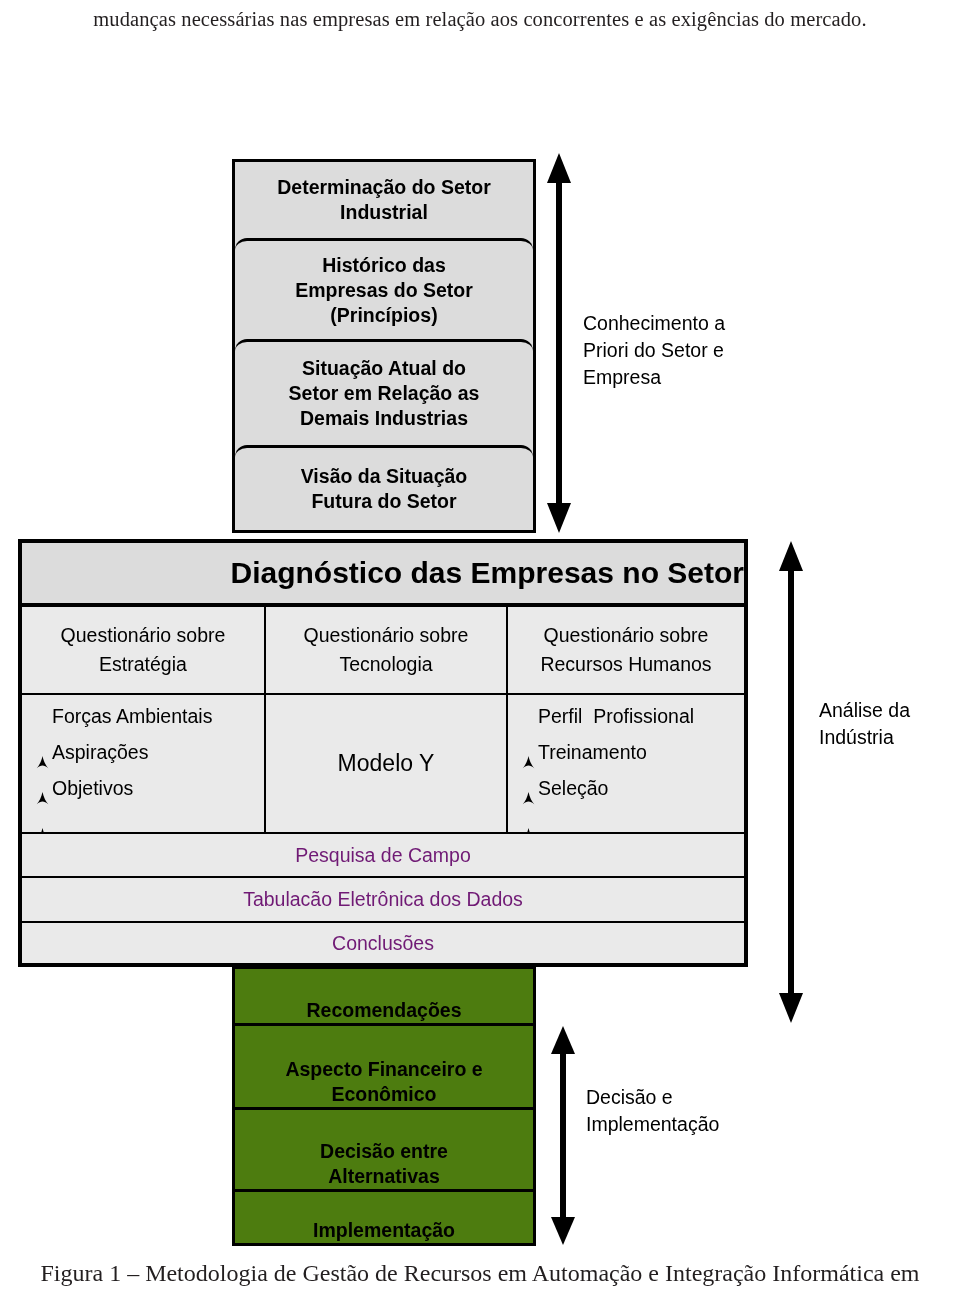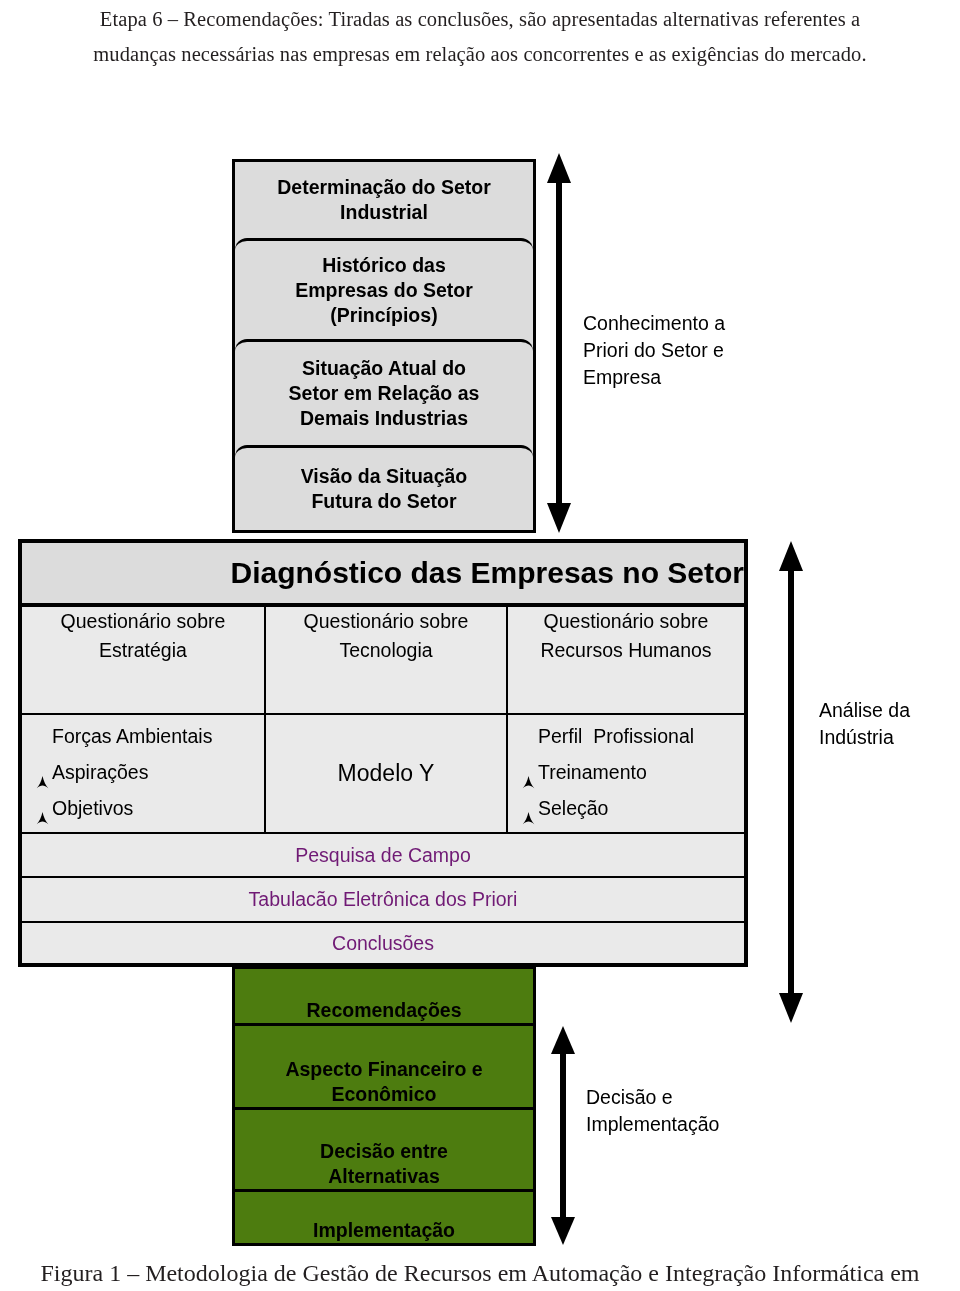--- a/index.html
+++ b/index.html
@@ -96,25 +96,25 @@
   }
   .col {
     flex: 1 1 0;
     box-sizing: border-box;
     display: flex;
     flex-direction: column;
     background: #eaeaea;
   }
   .col + .col { border-left: 2px solid #000; }
   .col-head {
-    height: 108px;
+    height: 88px;
     box-sizing: border-box;
     border-bottom: 2px solid #000;
     display: flex;
-    align-items: flex-start;
+    align-items: center;
     justify-content: center;
     text-align: center;
     font-size: 19.5px;
     line-height: 29px;
     color: #000;
   }
   .col-body {
     flex: 1;
     box-sizing: border-box;
     padding: 10px 0 0 14px;
@@ -209,21 +209,20 @@
     text-align: center;
     font-family: "Liberation Serif", serif;
     font-size: 24px;
     color: #231f20;
   }
 </style>
 </head>
 <body>
 
 <div id="intro">
-  <span>Etapa 6 – Recomendações: Tiradas as conclusões, são apresentadas alternativas referentes a</span>
   <span class="l2">mudanças necessárias nas empresas em relação aos concorrentes e as exigências do mercado.</span>
 </div>
 
 <div id="top-stack">
   <div class="tsrow" style="top:0px;height:76px;">
     <span style="white-space:pre-line">Determinação do Setor
 Industrial</span>
   </div>
   <div class="tsrow" style="top:76px;height:101px;">
     <span style="white-space:pre-line">Histórico das
@@ -335,21 +334,21 @@
           <span>Seleção</span>
         </div>
       </div>
     </div>
   </div>
 
   <div class="stack-row" style="top:289px; height:44px;">
     <span>Pesquisa de Campo</span>
   </div>
   <div class="stack-row" style="top:333px; height:45px;">
-    <span>Tabulacão Eletrônica dos Priori</span>
+    <span>Tabulacão Eletrônica dos Dados</span>
   </div>
   <div class="stack-row" style="top:378px; height:42px;">
     <span>Conclusões</span>
   </div>
 </div>
 
 <div class="arrow" style="left:778px; top:541px; width:26px; height:482px;">
   <svg width="26" height="482" viewBox="0 0 26 482" xmlns="http://www.w3.org/2000/svg">
     <polygon points="13,0 25,30 1,30" fill="#000"></polygon>
     <polygon points="13,482 25,452 1,452" fill="#000"></polygon>

